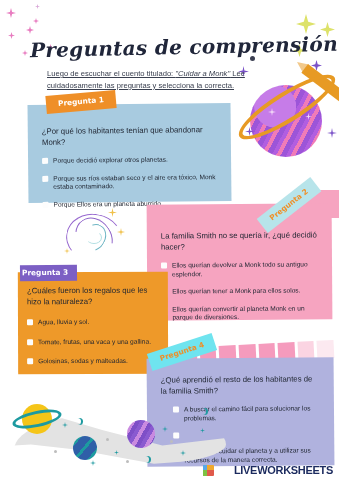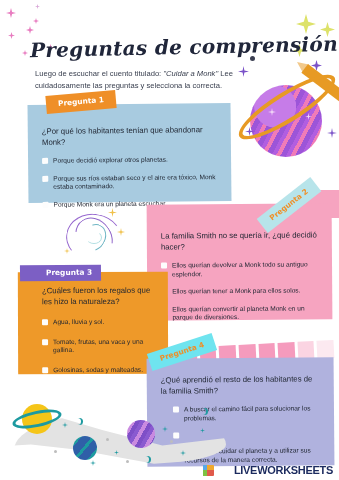--- a/index.html
+++ b/index.html
@@ -34,22 +34,22 @@
     font-family:"DejaVu Serif", serif;
     font-style:italic;
     font-size:20px;
     font-weight:700;
     color:#20263a;
     letter-spacing:0.3px;
     white-space:nowrap;
     transform:rotate(-1.2deg);
   }
   .intro{
-    position:absolute;left:35px;top:68px;width:210px;
-    font-size:7.6px;line-height:1.55;color:#3a4050;
+    position:absolute;left:47px;top:68px;width:210px;
+    font-size:7.6px;line-height:1.55;color:#3a4050;text-decoration:underline;
   }
   .intro .story{font-style:italic;color:#3a4050;}
 
   
   .card{position:absolute;}
   .qtext{
     font-size:7.8px;line-height:1.35;color:#1e2430;
     font-weight:500;
   }
   .opt{
@@ -80,21 +80,21 @@
   }
   #card2 .inner{padding:27px 14px 0 14px;}
   #card2 .opt{margin-top:9px;}
 
   
   #card3{
     left:18px;top:272px;width:150px;height:102px;
     background:#ee9929;
     transform:rotate(-0.2deg);
   }
-  #card3 .inner{padding:14px 11px 0 24px;}
+  #card3 .inner{padding:14px 11px 0 9px;}
   #card3 .opt{margin-top:11px;}
 
   
   #card4{
     left:147px;top:358px;width:187px;height:108px;
     background:#b0b2de;
     transform:rotate(-0.5deg);
   }
   #card4 .inner{padding:17px 14px 0 14px;}
   #card4 .opt{margin-top:9px;}
@@ -114,21 +114,21 @@
   }
   #tag2{
     left:255px;top:196px;
     background:#b7e4ea;color:#ef8f28;
     padding:4px 11px 5px 11px;
     transform:rotate(-38deg);
   }
   #tag3{
     left:20px;top:265px;
     background:#7c5fc4;color:#ffffff;
-    padding:3px 9px 4px 26px;
+    padding:3px 9px 4px 2px;
     transform:rotate(-0.5deg);
   }
   #tag4{
     left:148px;top:343px;
     background:#6fe4ef;color:#ef8f28;
     padding:4px 11px 5px 11px;
     transform:rotate(-18deg);
   }
 
   
@@ -274,21 +274,21 @@
       <div class="opt">
         <span class="box"></span>
         <span>Porque decidió explorar otros planetas.</span>
       </div>
       <div class="opt">
         <span class="box"></span>
         <span>Porque sus ríos estaban seco y el aire era tóxico, Monk estaba contaminado.</span>
       </div>
       <div class="opt">
         <span class="box"></span>
-        <span>Porque Monk era un planeta escuchar.</span>
+        <span>Porque Ellos era un planeta aburrido.</span>
       </div>
     </div>
   </div>
   <div class="tag" id="tag1">Pregunta 1</div>
 
   <div style="position:absolute;left:300px;top:190px;width:39px;height:28px;background:#f6a4c0;"></div>
 
   <div class="card" id="card2">
     <div class="inner">
       <div class="qtext">La familia Smith no se quería ir, ¿qué decidió hacer?</div>

